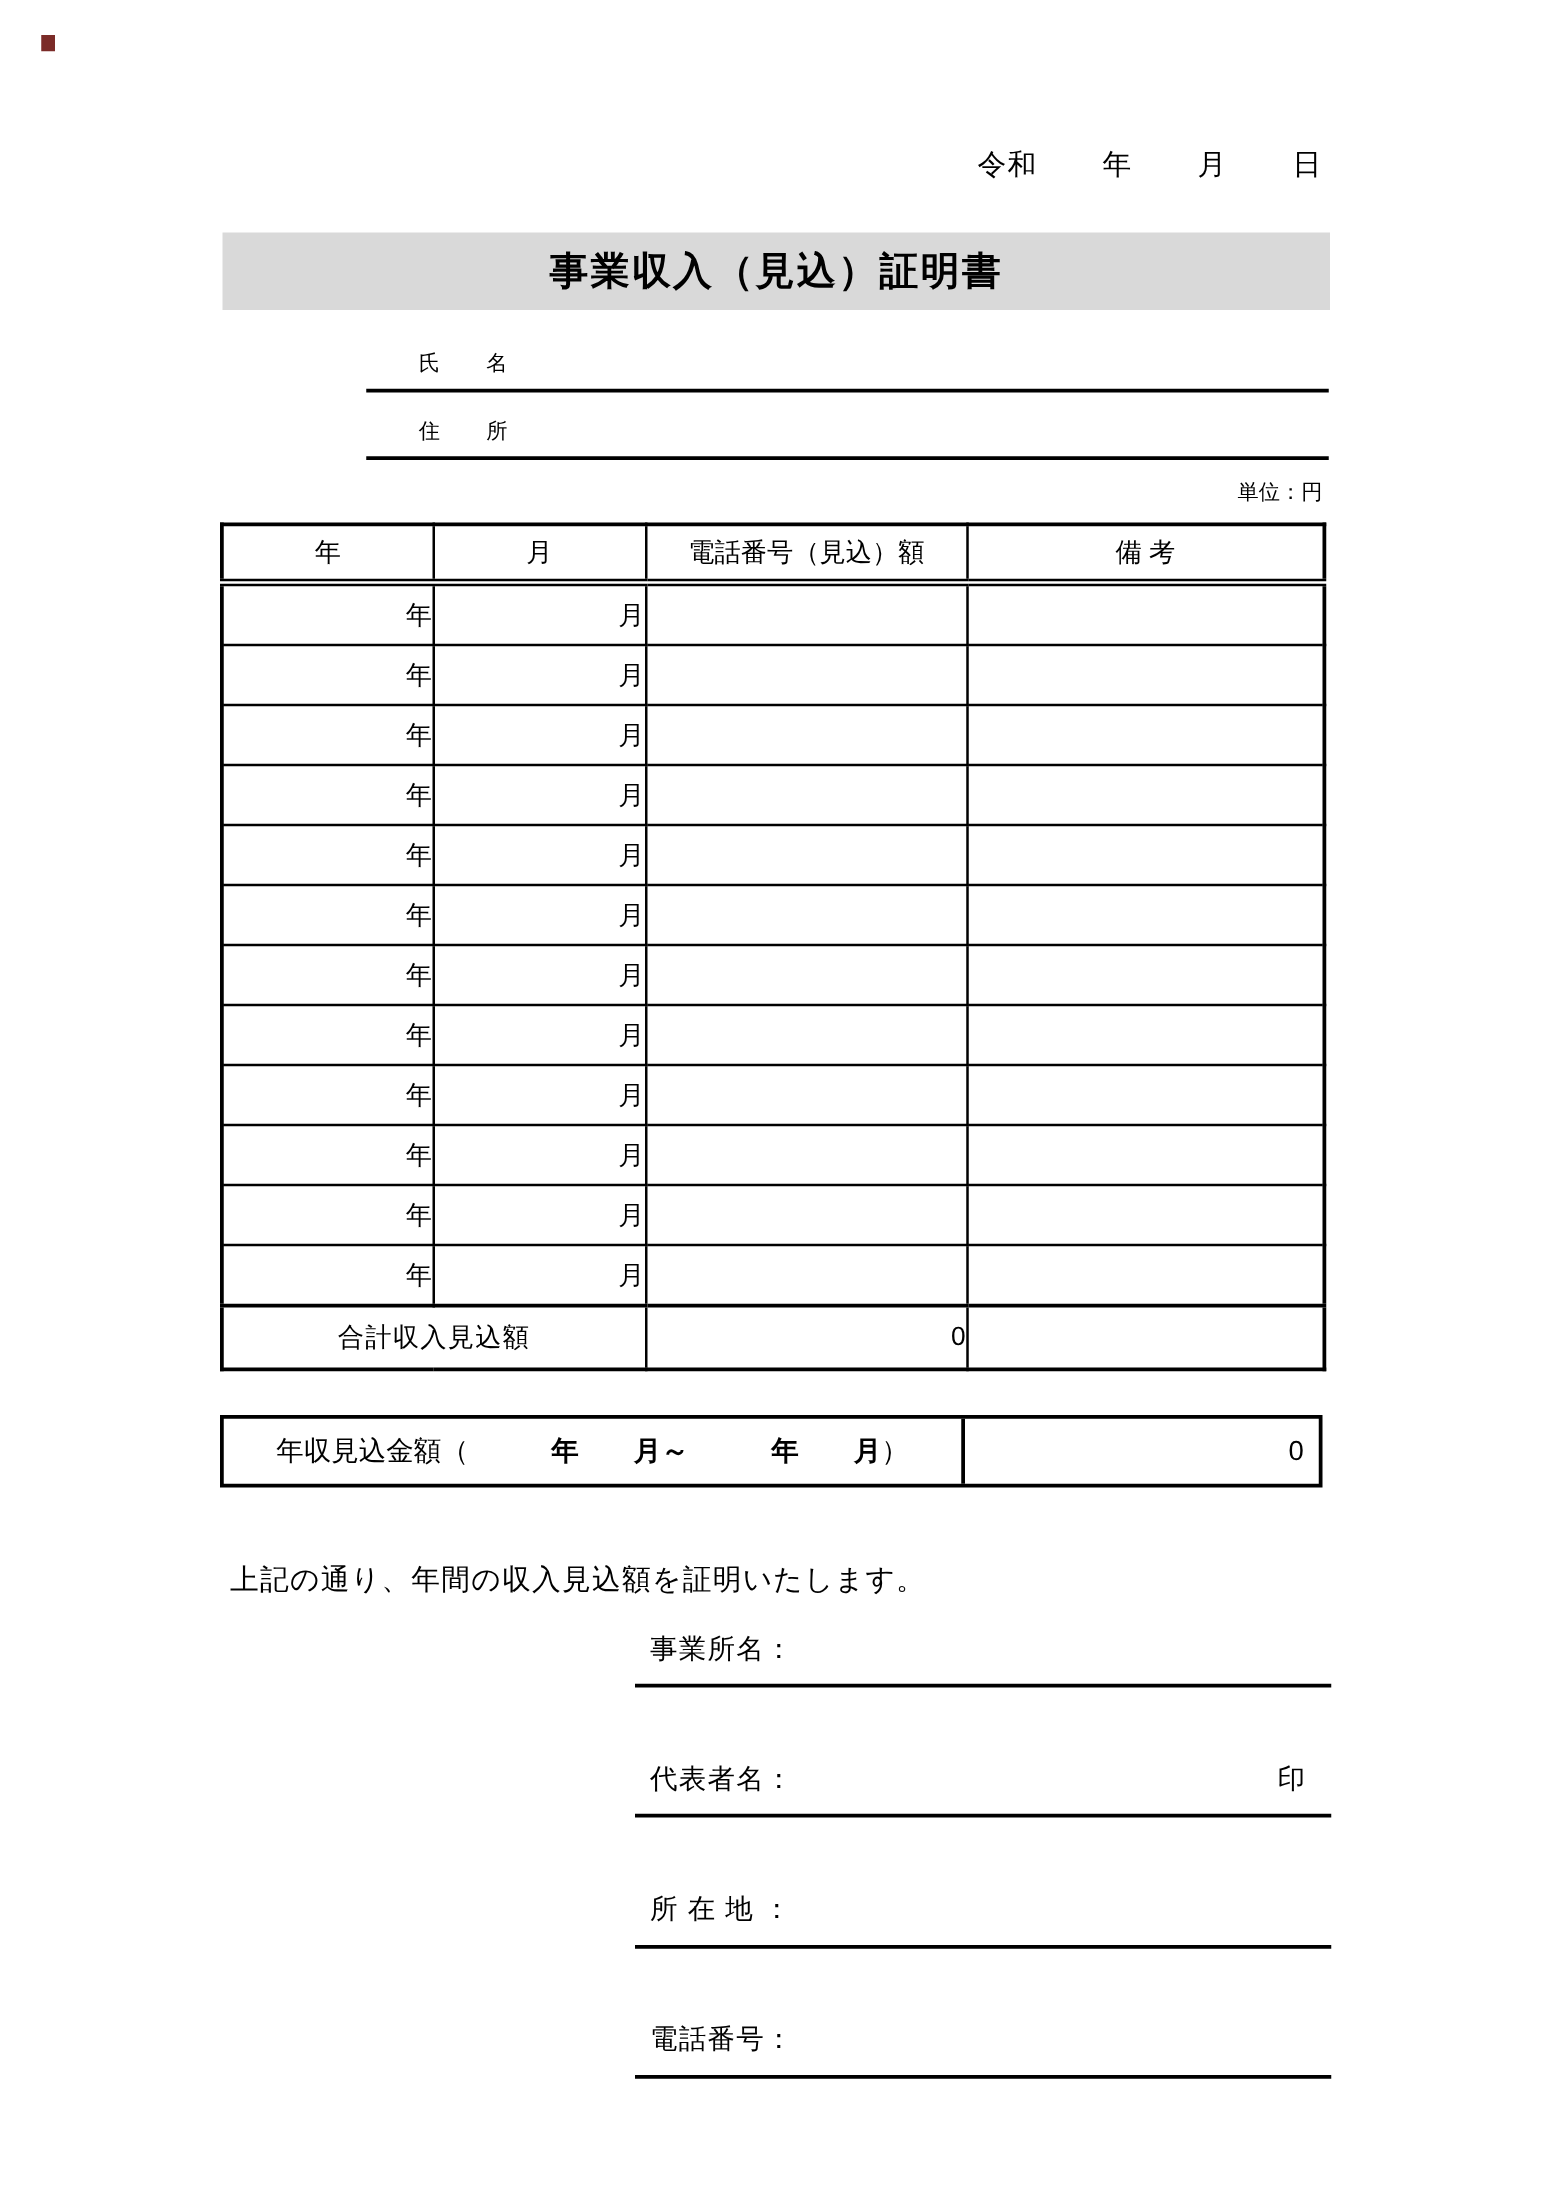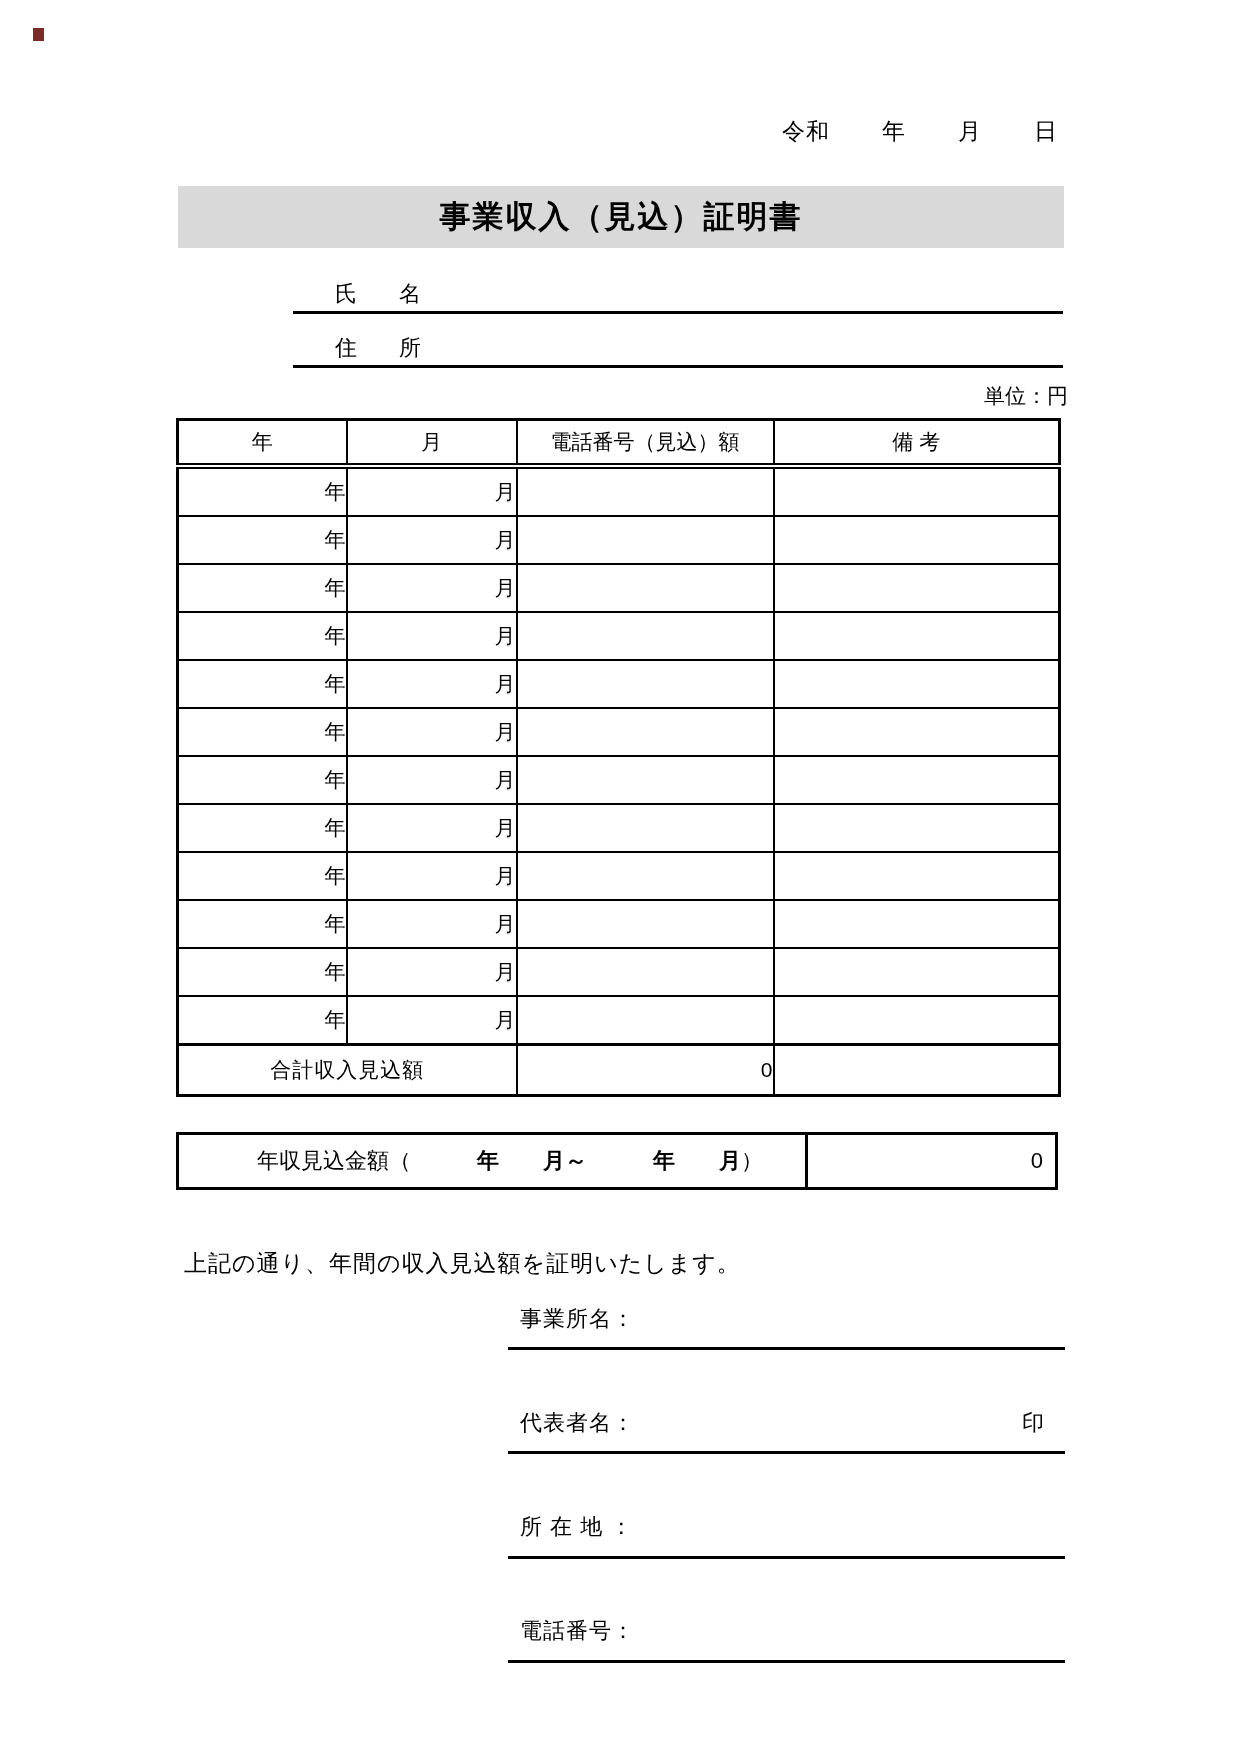--- a/index.html
+++ b/index.html
@@ -23,32 +23,32 @@
   .title-banner{
     position:absolute;left:178px;top:168px;width:886px;height:62px;
     background:#d9d9d9;
     display:flex;align-items:center;justify-content:center;margin-top:18px;
   }
   .title-banner h1{
     margin:0;font-size:31px;font-weight:bold;letter-spacing:2px;
   }
   .field-label{
     position:absolute;left:335px;
-    font-size:22px;letter-spacing:10px;
+    font-size:17px;letter-spacing:10px;
   }
   .name-label{top:279px;}
   .addr-label{top:333px;}
   .rule{
     position:absolute;height:3px;background:#000000;
   }
   .name-rule{left:293px;top:311px;width:770px;}
   .addr-rule{left:293px;top:365px;width:770px;}
   .unit-note{
-    position:absolute;top:382px;right:172px;
-    font-size:21px;
+    position:absolute;top:382px;right:182px;
+    font-size:17px;
   }
   table.income-table{
     position:absolute;left:176px;top:418px;
     width:882px;
     border-collapse:collapse;table-layout:fixed;
     border:3px solid #000000;
     font-size:21px;
   }
   table.income-table th,
   table.income-table td{
@@ -69,21 +69,20 @@
     border-top:3px solid #000000;
   }
   td.total-label{text-align:center;letter-spacing:1px;}
   td.total-amount{text-align:right;padding-right:10px;}
   .annual-box{
     position:absolute;left:176px;top:1132px;width:882px;height:58px;
     border:3px solid #000000;
     box-sizing:border-box;
     display:flex;
     font-size:22px;
-    padding-left:36px;
   }
   .annual-label-cell{
     width:593px;box-sizing:border-box;
     border-right:3px solid #000000;
     display:flex;align-items:center;justify-content:center;
     white-space:pre;
   }
   .annual-label-cell .bold{font-weight:bold;}
   .annual-value-cell{
     flex:1;display:flex;align-items:center;justify-content:flex-end;

